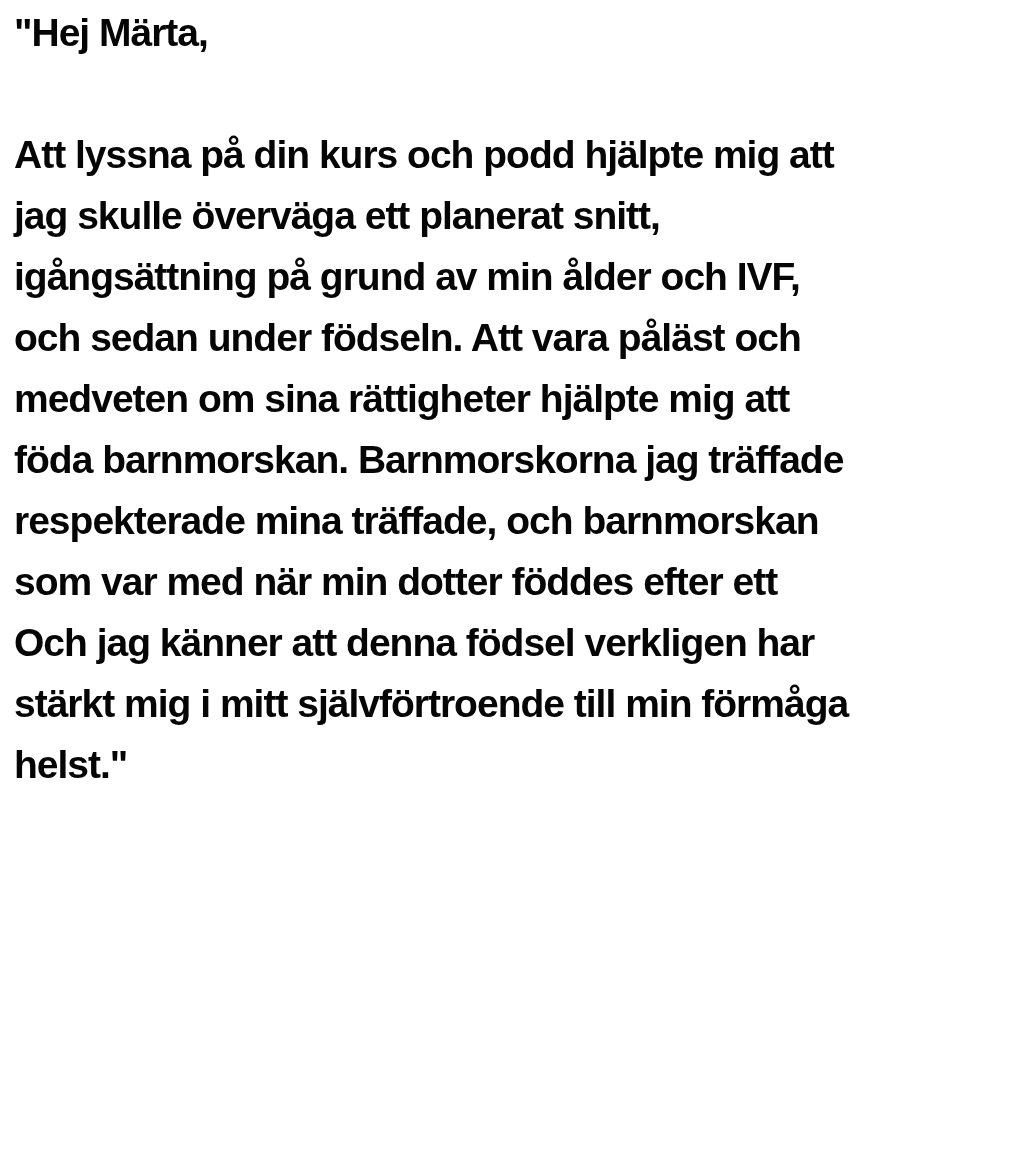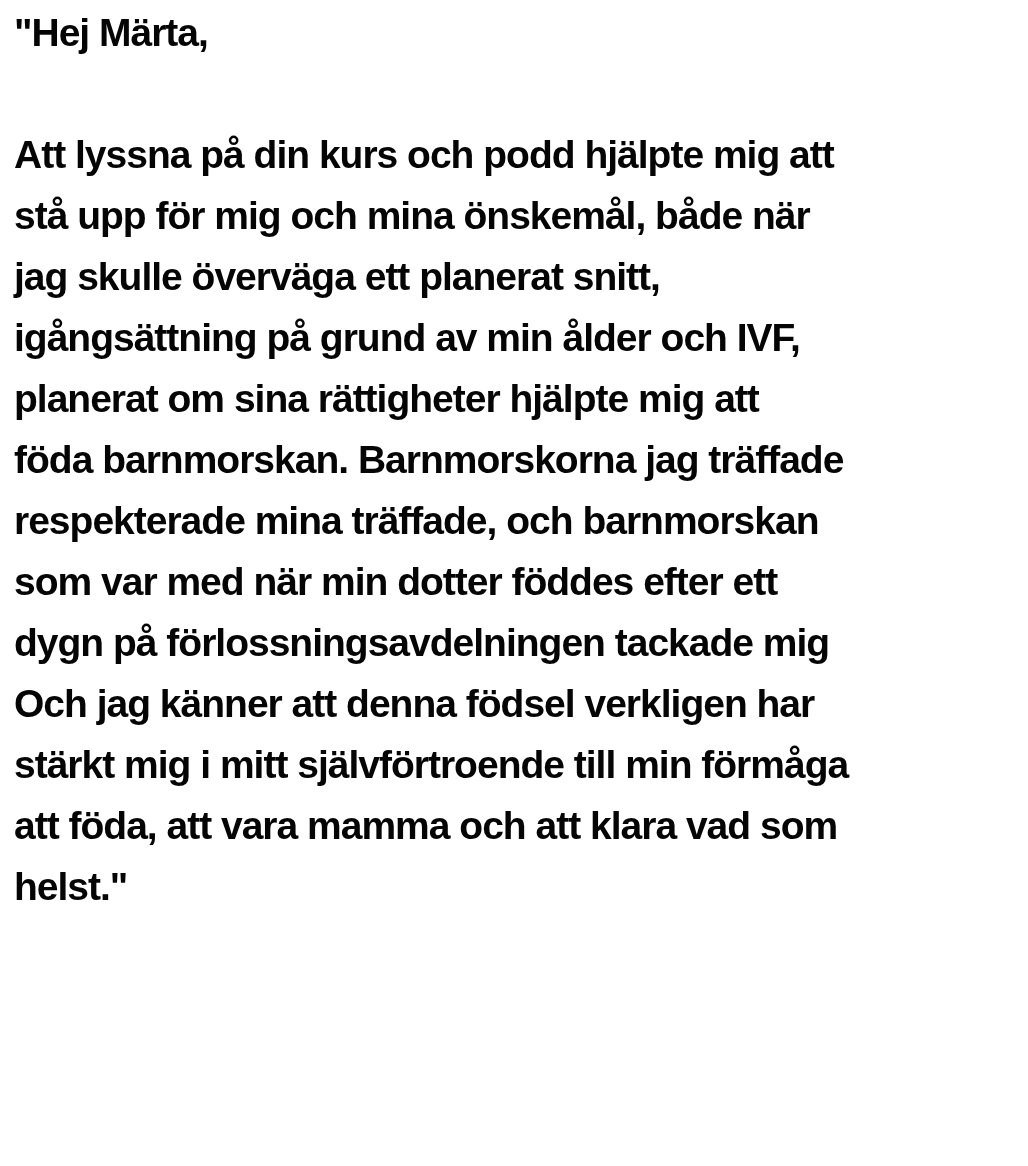--- a/index.html
+++ b/index.html
@@ -26,25 +26,23 @@
     min-height: 61px;
   }
 </style>
 </head>
 <body>
 
 <div class="quote-block">
   <div class="text-line">"Hej Märta,</div>
   <div class="text-line"></div>
   <div class="text-line">Att lyssna på din kurs och podd hjälpte mig att</div>
-  <div class="text-line">stå upp för mig och mina önskemål, både när</div>
   <div class="text-line">jag skulle överväga ett planerat snitt,</div>
   <div class="text-line">igångsättning på grund av min ålder och IVF,</div>
-  <div class="text-line">planerat om sina rättigheter hjälpte mig att</div>
+  <div class="text-line">och sedan under födseln. Att vara påläst och</div>
+  <div class="text-line">medveten om sina rättigheter hjälpte mig att</div>
   <div class="text-line">föda barnmorskan. Barnmorskorna jag träffade</div>
   <div class="text-line">respekterade mina träffade, och barnmorskan</div>
   <div class="text-line">som var med när min dotter föddes efter ett</div>
-  <div class="text-line">dygn på förlossningsavdelningen tackade mig</div>
   <div class="text-line">Och jag känner att denna födsel verkligen har</div>
   <div class="text-line">stärkt mig i mitt självförtroende till min förmåga</div>
-  <div class="text-line">att föda, att vara mamma och att klara vad som</div>
   <div class="text-line">helst."</div>
 </div>
 
 </body></html>

